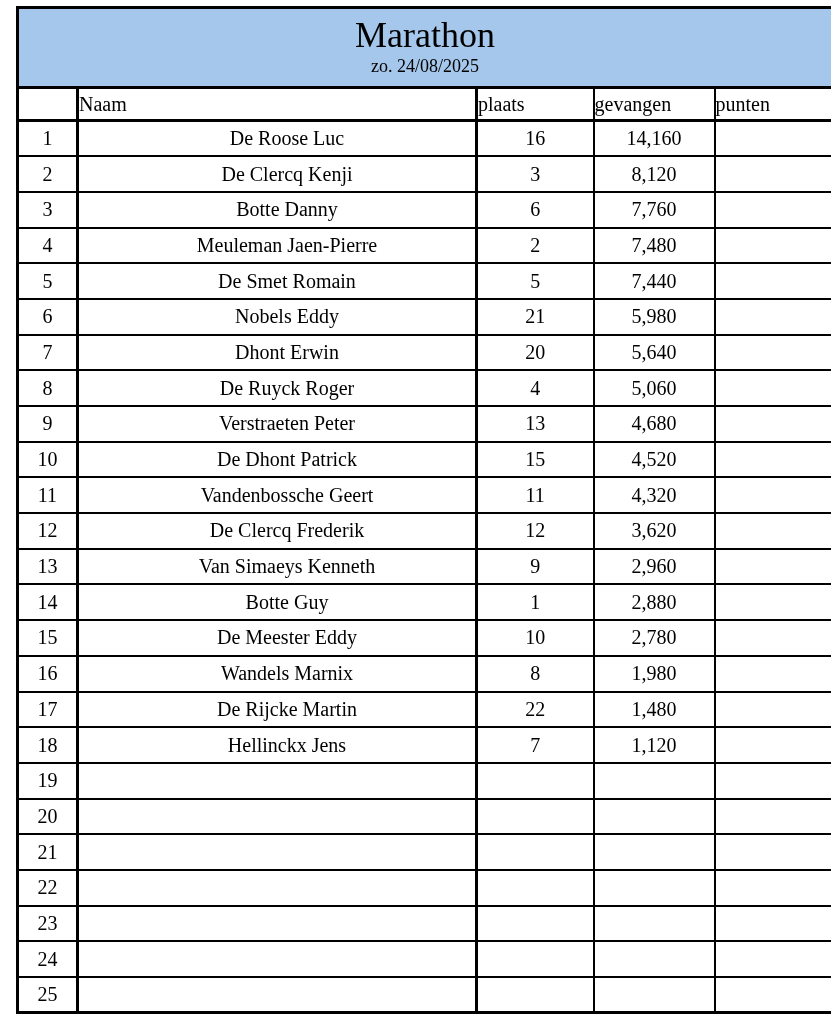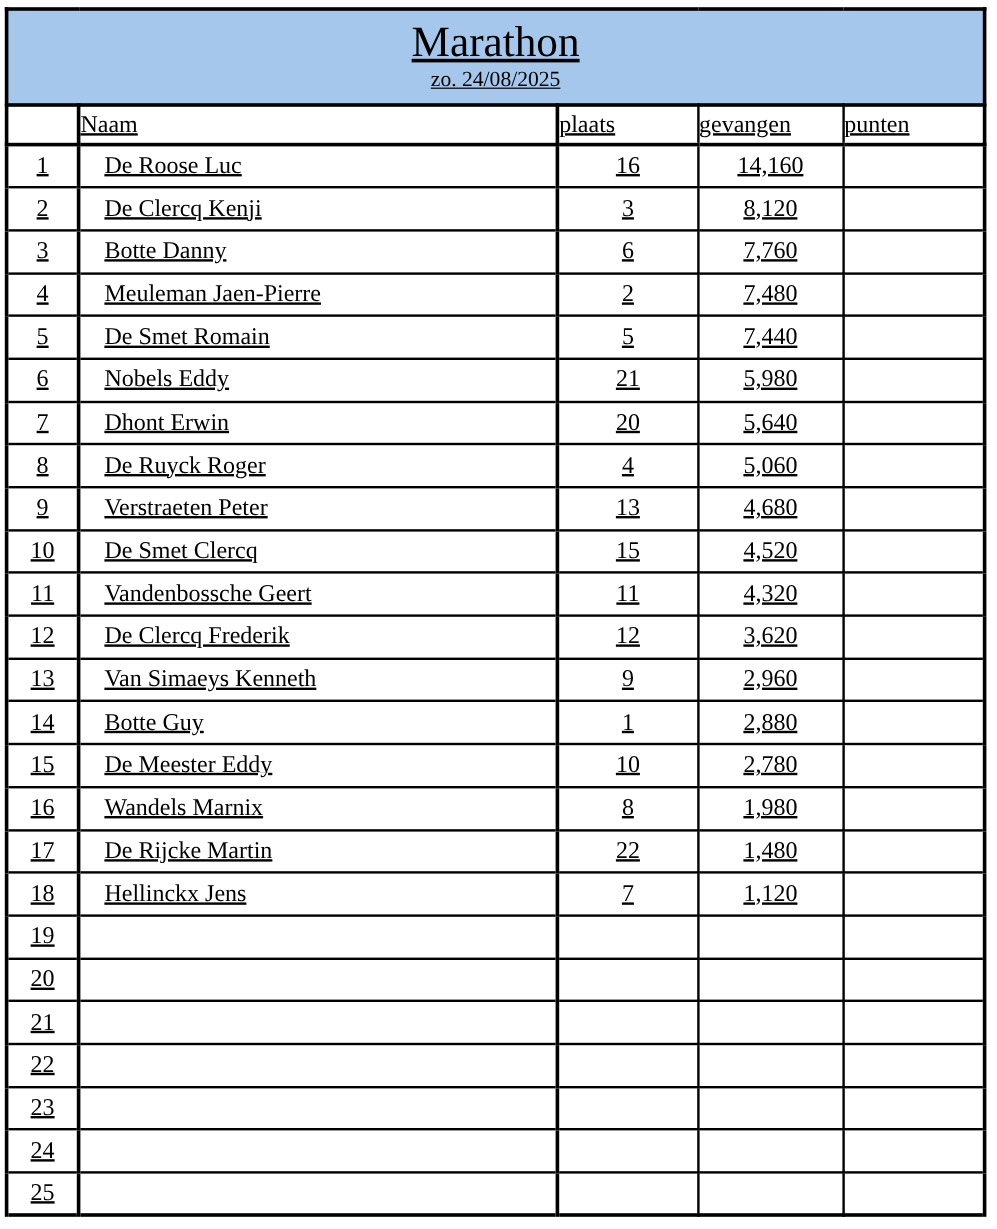--- a/index.html
+++ b/index.html
@@ -11,22 +11,21 @@
   html, body {
     margin: 0;
     padding: 0;
     background: #ffffff;
     width: 831px;
     height: 1024px;
     font-family: "Liberation Serif", "DejaVu Serif", serif;
     color: var(--text);
   }
   .sheet {
-    padding: 6px 8px 0 4px;
-    text-decoration: underline;
+    padding: 6px 8px 0 16px;
   }
   table.results {
     border-collapse: collapse;
     table-layout: fixed;
     width: 815px;
     border: 3px solid var(--border);
   }
   col.c-rank   { width: 60px; }
   col.c-name   { width: 399px; }
   col.c-plaats { width: 117px; }
@@ -71,21 +70,21 @@
   tbody td {
     height: 35.7px;
     font-size: 20px;
     vertical-align: middle;
     border-bottom: 2px solid var(--border);
     padding: 0;
     overflow: hidden;
     white-space: nowrap;
   }
   tbody td.cell-rank   { text-align: center; border-left: 3px solid var(--border); border-right: 3px solid var(--border); }
-  tbody td.cell-name   { text-align: left; padding-left: 20px; border-right: 3px solid var(--border); }
+  tbody td.cell-name   { text-align: center; padding-left: 20px; border-right: 3px solid var(--border); }
   tbody td.cell-plaats { text-align: center; border-right: 2px solid var(--border); }
   tbody td.cell-gev    { text-align: center; border-right: 2px solid var(--border); }
   tbody td.cell-punt   { text-align: center; border-right: 3px solid var(--border); }
 </style>
 </head>
 <body>
 
 <div class="sheet">
   <table class="results">
     <colgroup>
@@ -169,21 +168,21 @@
   </tr>
         <tr>
     <td class="cell-rank">9</td>
     <td class="cell-name">Verstraeten Peter</td>
     <td class="cell-plaats">13</td>
     <td class="cell-gev">4,680</td>
     <td class="cell-punt"></td>
   </tr>
         <tr>
     <td class="cell-rank">10</td>
-    <td class="cell-name">De Smet Clercq</td>
+    <td class="cell-name">De Dhont Patrick</td>
     <td class="cell-plaats">15</td>
     <td class="cell-gev">4,520</td>
     <td class="cell-punt"></td>
   </tr>
         <tr>
     <td class="cell-rank">11</td>
     <td class="cell-name">Vandenbossche Geert</td>
     <td class="cell-plaats">11</td>
     <td class="cell-gev">4,320</td>
     <td class="cell-punt"></td>

